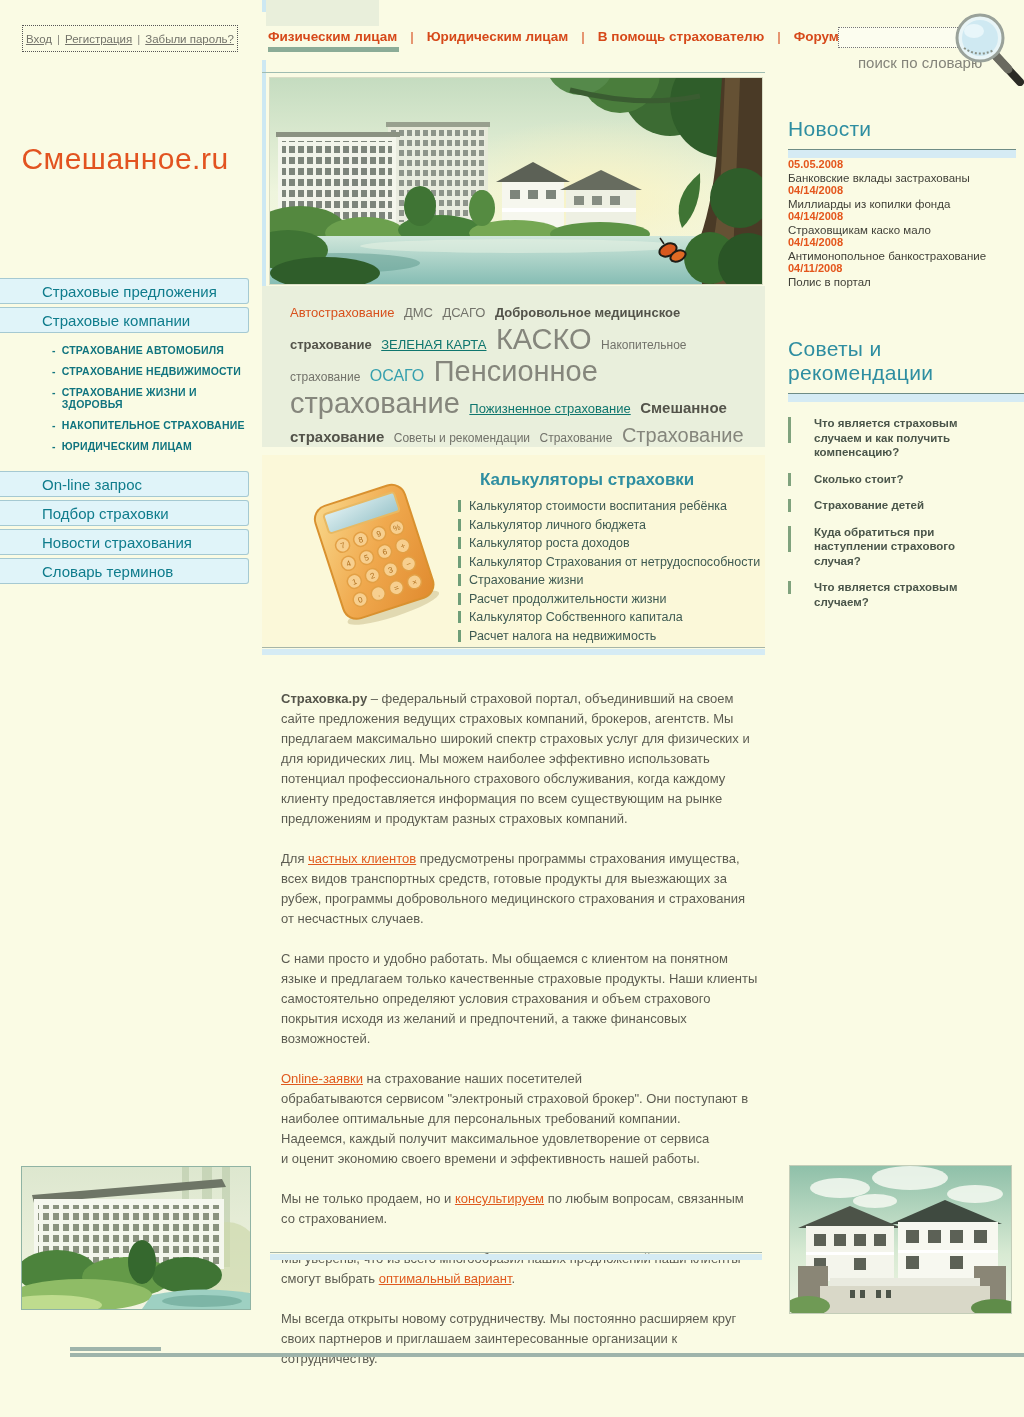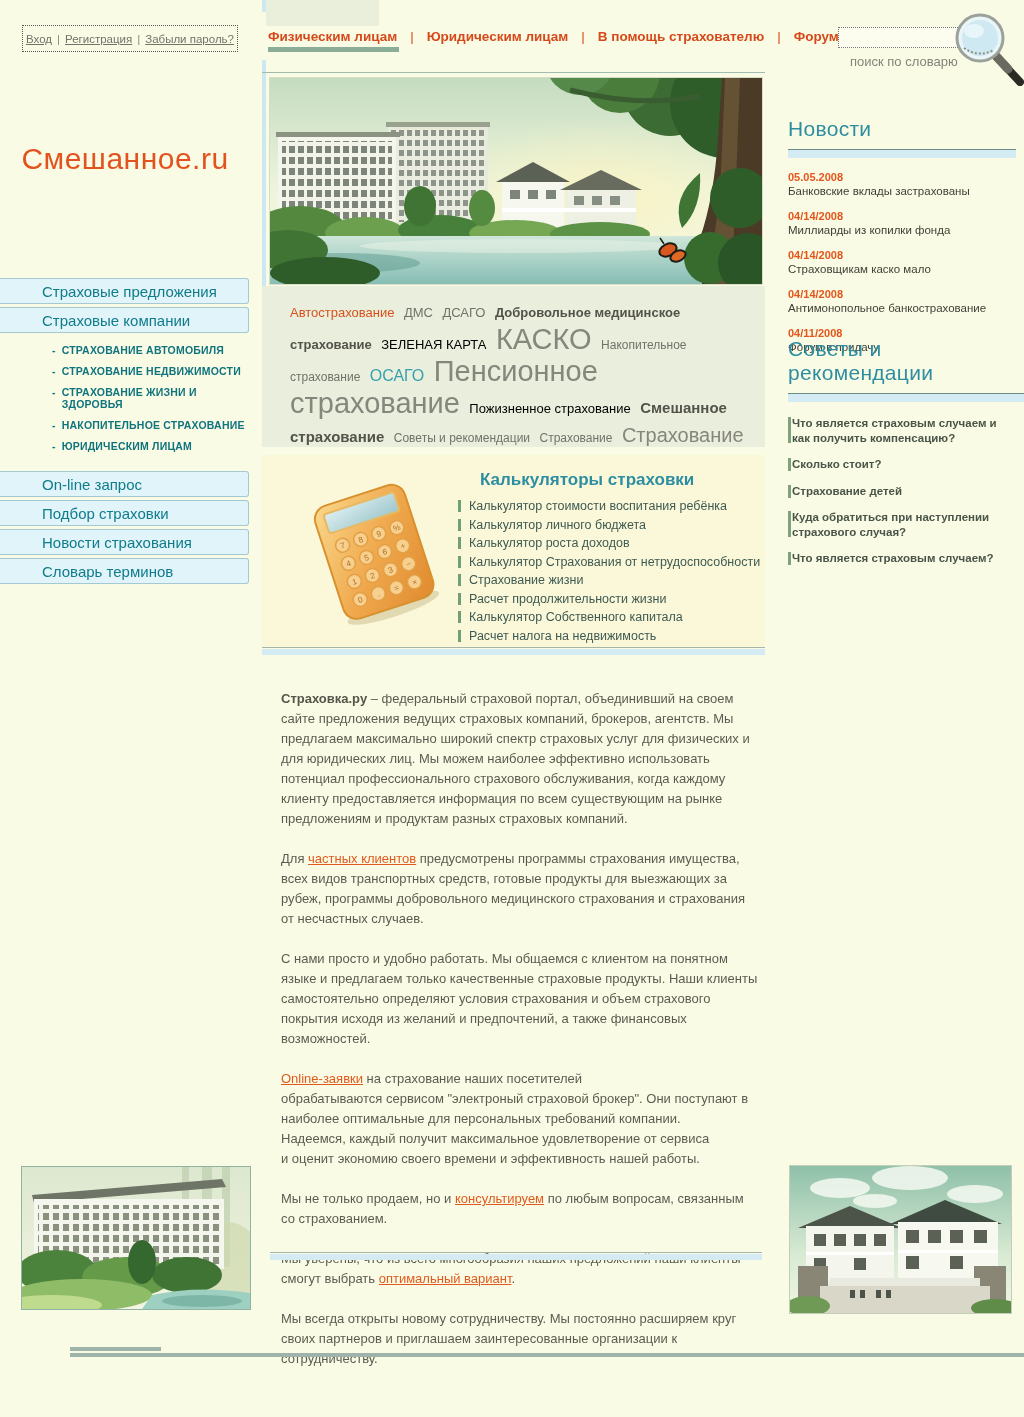--- a/index.html
+++ b/index.html
@@ -16,21 +16,21 @@
 
   .active-tab-highlight { position:absolute; left:266px; top:0; width:113px; height:26px; background:#e9efdb; }
   .main-nav { position:absolute; left:268px; top:29px; display:flex; align-items:center; gap:13px;
     font-size:13.5px; font-weight:bold; color:#d6491a; }
   .main-nav .nav-item { color:#d6491a; text-decoration:none; cursor:pointer; position:relative; }
   .main-nav .nav-item.active::after { content:""; position:absolute; left:0; right:-2px; bottom:-8px; height:5px; background:#8bac97; }
   .nav-sep { color:#d6491a; font-weight:normal; }
 
   .search-wrap { position:absolute; left:838px; top:27px; width:170px; }
   .search-input { width:148px; height:21px; border:1px dotted #777; background:#fcfdef; font-size:12px; padding:0 4px; color:#555; }
-  .search-label { font-size:13px; color:#84847a; margin-top:6px; margin-left:12px; }
+  .search-label { font-size:15px; color:#84847a; margin-top:6px; margin-left:20px; }
   .magnifier { position:absolute; left:112px; top:-17px; width:76px; height:76px; cursor:pointer; }
 
   
   .logo { position:absolute; left:0; top:142px; width:250px; text-align:center;
     font-size:30px; color:#e25320; letter-spacing:.5px; }
   .side-menu { position:absolute; left:0; top:278px; width:250px; }
   .menu-box { width:249px; height:26px; background:#e0f4f9; border:1px solid #a5c9d2; border-left:none;
     border-radius:0 3px 3px 0; margin-bottom:3px; display:flex; align-items:center;
     font-size:15px; color:#0f7c8c; padding-left:42px; cursor:pointer; }
   .submenu { padding:8px 0 10px 52px; }
@@ -43,21 +43,21 @@
   .maincol-vbar { position:absolute; left:262px; top:60px; width:4px; height:226px; background:#cde8f2; }
   .maincol-vbar-stub { position:absolute; left:262px; top:0; width:4px; height:12px; background:#cde8f2; }
 
   .hero { position:absolute; left:270px; top:78px; width:492px; height:206px; outline:1px solid #d9ddc6; }
 
   .tagcloud { position:absolute; left:262px; top:286px; width:503px; height:161px; background:#e9efdc;
     padding:13px 20px 10px 28px; line-height:26px; }
   .tagcloud span { margin-right:5px; cursor:pointer; }
   .tc-or   { color:#d8511d; font-size:13px; }
   .tc-orb  { color:#d8511d; font-size:13.5px; font-weight:bold; }
-  .tc-teal13 { color:#000000; font-size:13px; }
+  .tc-teal13 { color:#0f766e; font-size:13px;text-decoration:underline; }
   .tc-teal14 { color:#36a0ae; font-size:14px; }
   .tc-teal16 { color:#36a0ae; font-size:16px; }
   .tc-g12  { color:#72726a; font-size:12px; }
   .tc-g13  { color:#72726a; font-size:13px; }
   .tc-g15  { color:#72726a; font-size:15px; }
   .tc-g20  { color:#85867c; font-size:20px; }
   .tc-g22  { color:#85867c; font-size:29px; }
   .tc-db13 { color:#53534a; font-size:13px; font-weight:bold; }
   .tc-db15 { color:#53534a; font-size:15px; font-weight:bold; }
 
@@ -81,26 +81,26 @@
   .article b { color:#55554b; }
   .article a { color:#e05a1e; text-decoration:underline; cursor:pointer; }
 
   
   .rightcol { position:absolute; left:788px; top:0; width:228px; }
   .r-heading { font-size:21px; color:#2e8ea1; letter-spacing:.3px; }
   .r-underline { margin-top:8px; }
   .r-underline .dline { height:1px; background:#6e8c86; }
   .r-underline .dbar { height:8px; background:#d5ebf4; }
   .news-sec { position:absolute; top:117px; width:228px; }
-  .news-item { margin-top:13px; cursor:pointer; }
+  .news-item { cursor:pointer; }
   .news-date { font-size:11px; font-weight:bold; color:#e4561c; }
   .news-title { font-size:11.5px; color:#3f3f37; margin-top:2px; }
   .tips-sec { position:absolute; top:337px; width:238px; }
   .tips-list { margin-top:14px; }
-  .tip-item { display:flex; gap:1px; margin-bottom:12px; cursor:pointer;
+  .tip-item { display:flex; gap:23px; margin-bottom:12px; cursor:pointer;
     font-size:11.5px; font-weight:bold; color:#4a554a; line-height:14.5px; width:215px; }
   .tip-item .bar-marker { height:13px; background:#7fa27d; }
   .tip-item.two .bar-marker { height:26px; }
 
   
   .photo-left { position:absolute; left:22px; top:1167px; width:228px; height:142px; outline:1px solid #8fb3a4; }
   .photo-right { position:absolute; left:790px; top:1166px; width:221px; height:147px; outline:1px solid #c3cdb8; }
   .footer-bar-short { position:absolute; left:70px; top:1347px; width:91px; height:4px; background:#9eb4ab; }
   .footer-bar-long { position:absolute; left:70px; top:1353px; width:954px; height:4px; background:#9eb4ab; }
 </style>
@@ -424,21 +424,21 @@
       <div class="news-item">
         <div class="news-date">04/14/2008</div>
         <div class="news-title">Страховщикам каско мало</div>
       </div>
       <div class="news-item">
         <div class="news-date">04/14/2008</div>
         <div class="news-title">Антимонопольное банкострахование</div>
       </div>
       <div class="news-item">
         <div class="news-date">04/11/2008</div>
-        <div class="news-title">Форум в придачу</div>
+        <div class="news-title">Полис в портал</div>
       </div>
     </div>
 
     <div class="tips-sec">
       <div class="r-heading">Советы и рекомендации</div>
       <div class="r-underline">
           <div class="dline"></div>
           <div class="dbar"></div>
         </div>
       <div class="tips-list">

